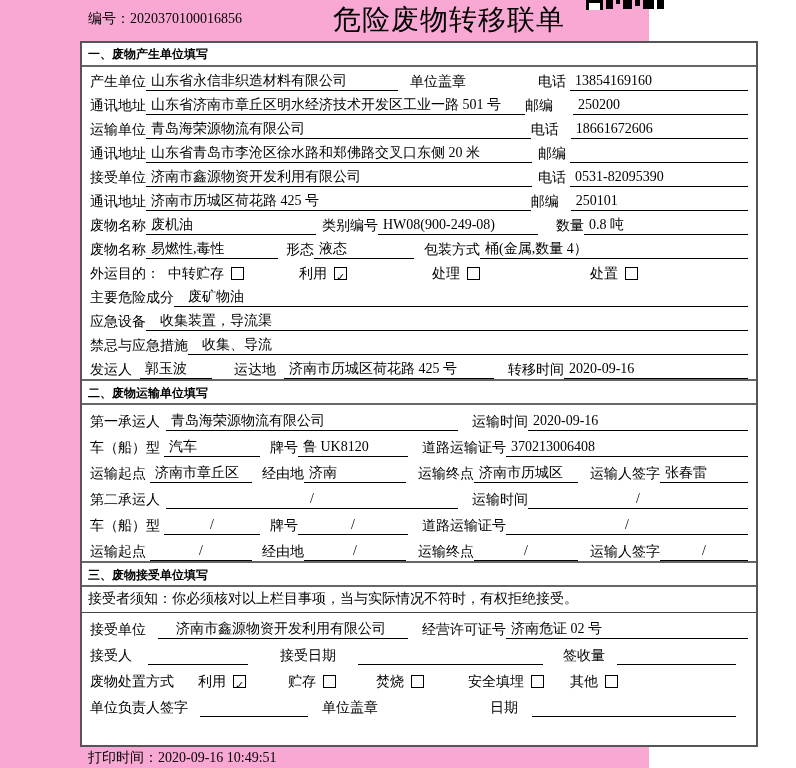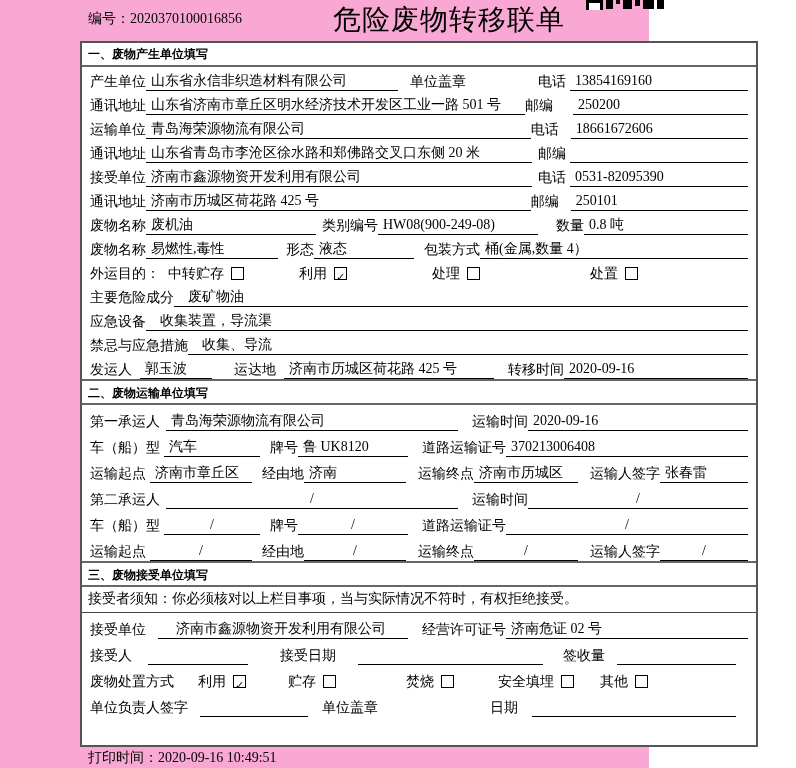--- a/index.html
+++ b/index.html
@@ -247,21 +247,21 @@
         <span class="lbl" style="margin-left:20px">签收量</span>
         <span class="u grow" style="margin-left:12px;margin-right:12px"></span>
       </div>
 
       <div class="row">
         <span class="lbl">废物处置方式</span>
         <span class="lbl" style="margin-left:24px">利用</span>
         <span class="cb">✓</span>
         <span class="lbl" style="margin-left:42px">贮存</span>
         <span class="cb"></span>
-        <span class="lbl" style="margin-left:70px">焚烧</span>
+        <span class="lbl" style="margin-left:40px">焚烧</span>
         <span class="cb"></span>
         <span class="lbl" style="margin-left:44px">安全填埋</span>
         <span class="cb"></span>
         <span class="lbl" style="margin-left:26px">其他</span>
         <span class="cb"></span>
       </div>
 
       <div class="row">
         <span class="lbl">单位负责人签字</span>
         <span class="u" style="width:108px;margin-left:12px"></span>

